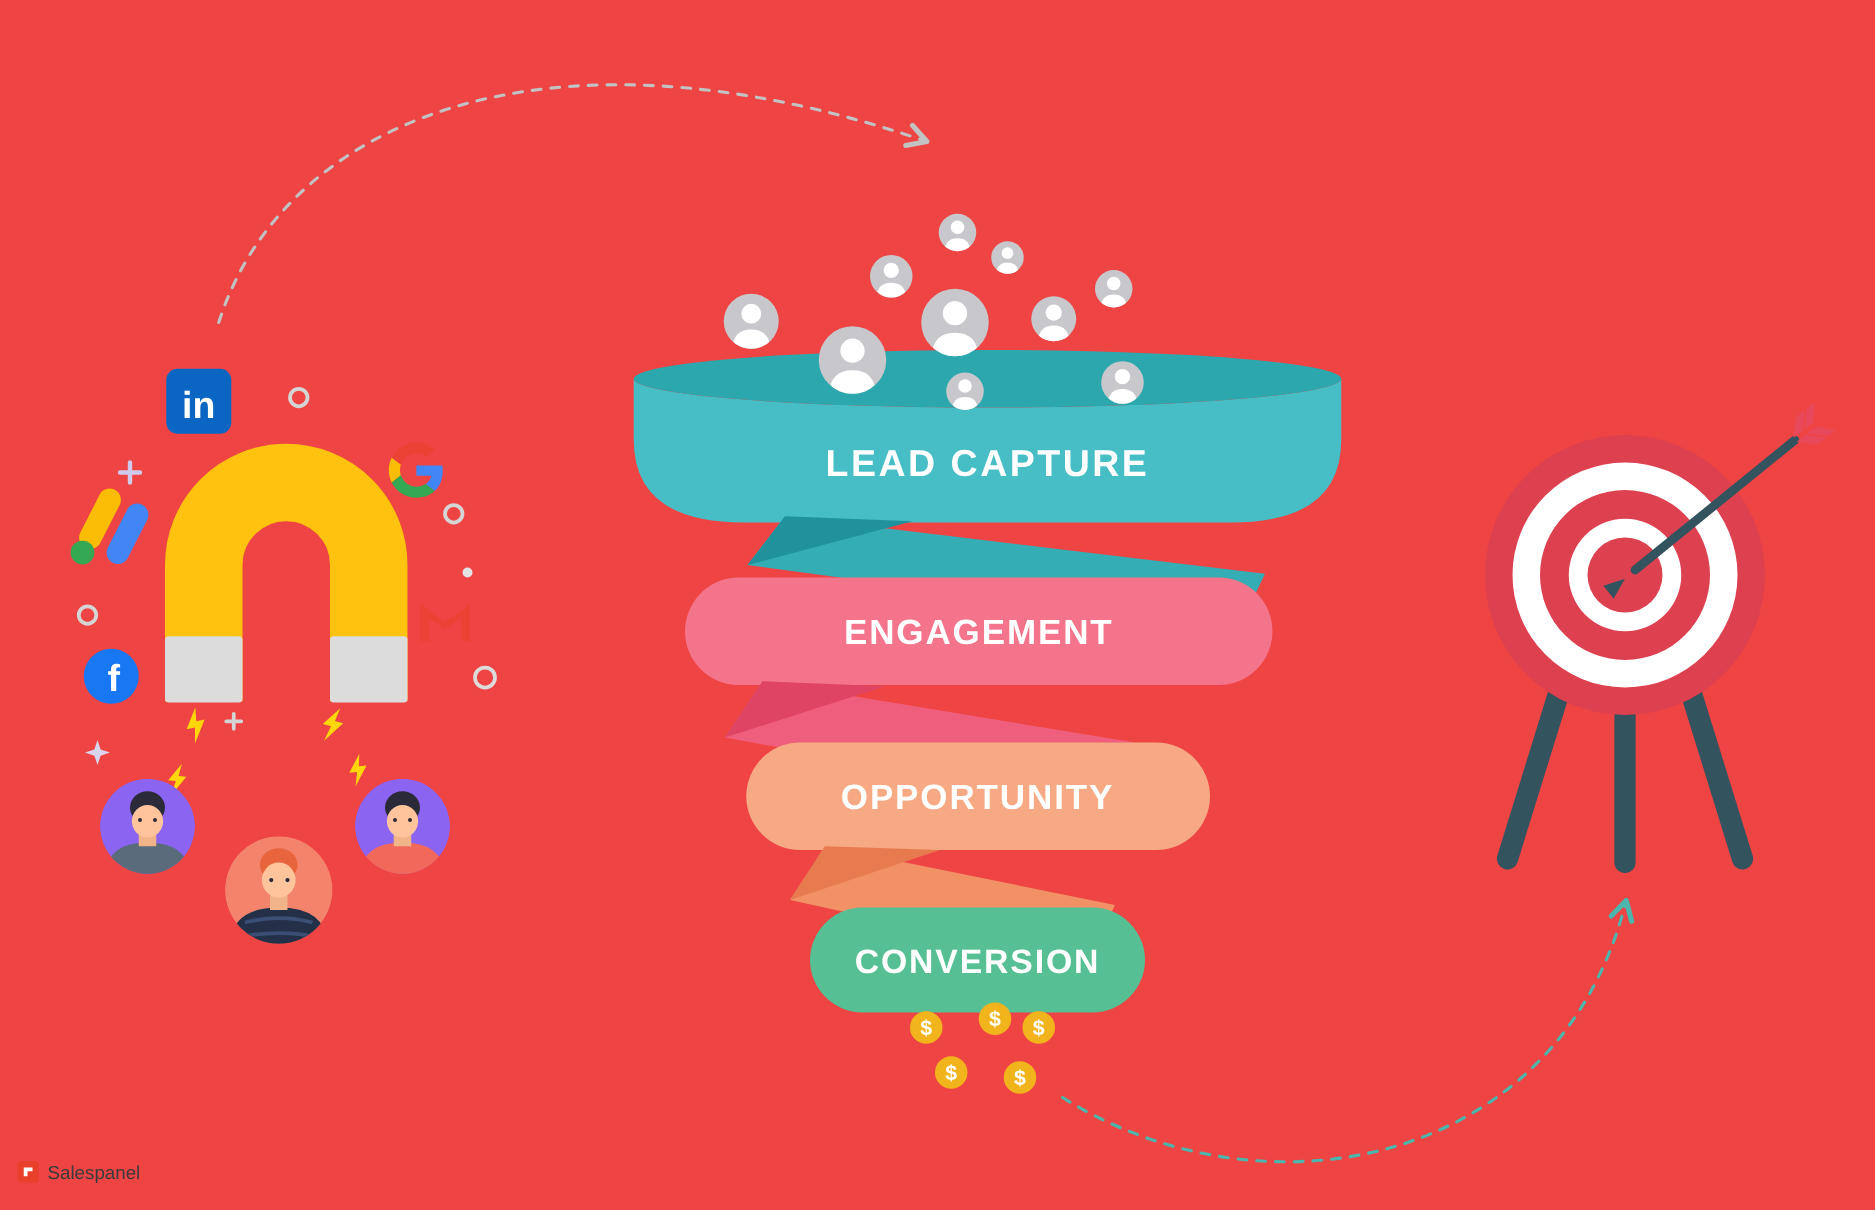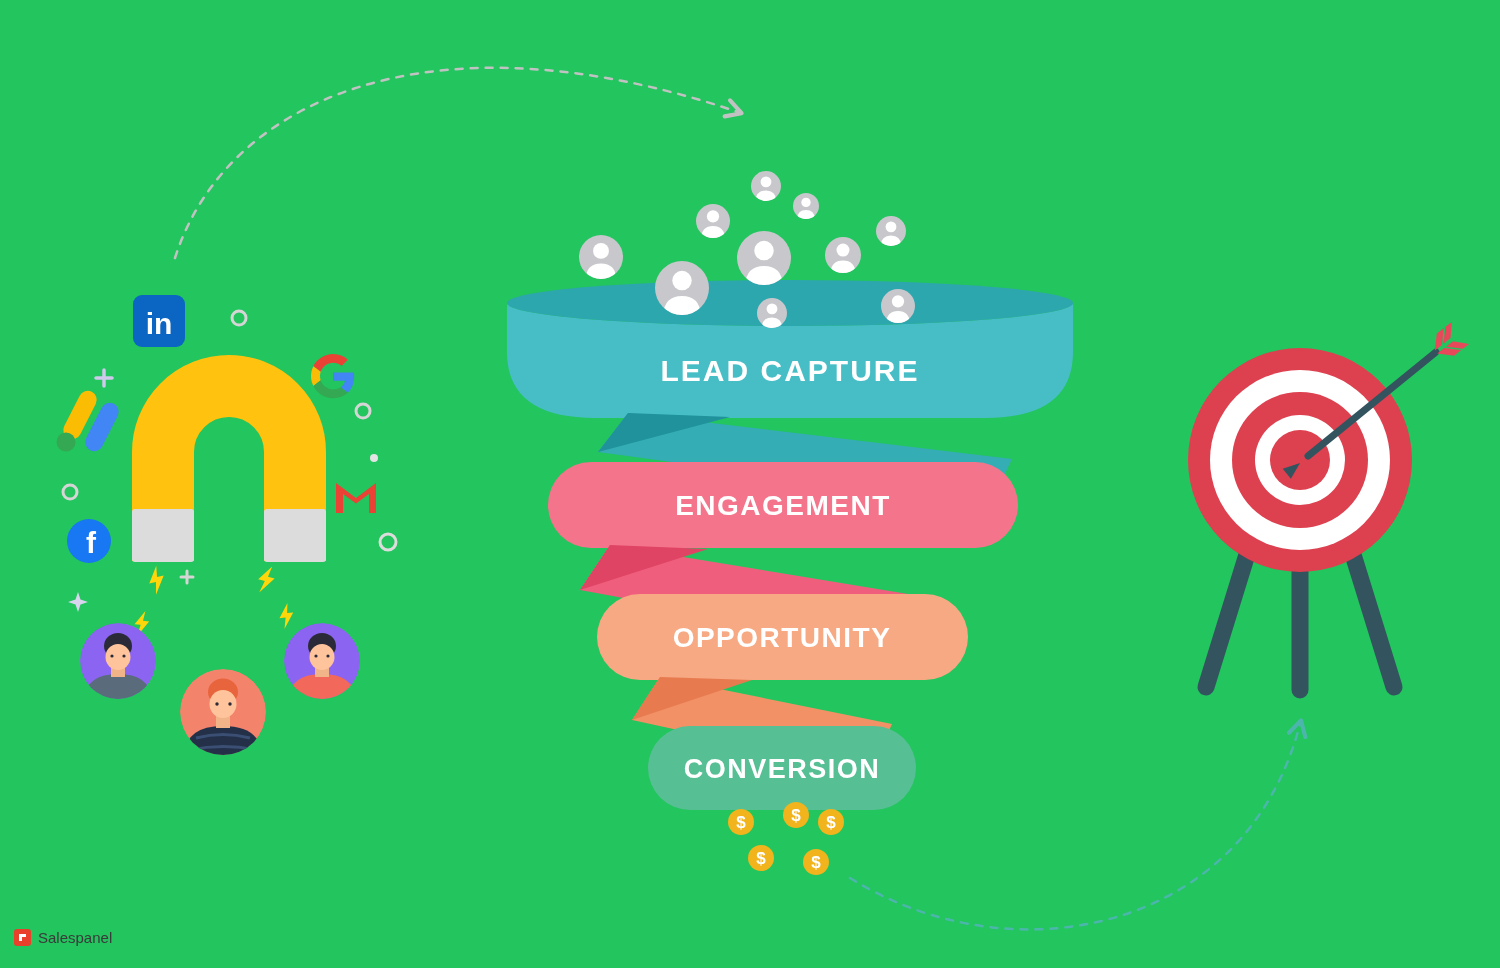--- a/index.html
+++ b/index.html
@@ -1,17 +1,17 @@
 <!DOCTYPE html>
 <html><head>
 <meta charset="utf-8">
 <style>
   html,body { margin:0; padding:0; background:#ffffff; }
   .canvas {
-    position:relative; width:1500px; height:968px; background:#22c55e;
+    position:relative; width:1500px; height:968px; background:#ef4444;
     overflow:hidden; font-family:"Liberation Sans","DejaVu Sans",sans-serif;
   }
   svg { display:block; }
   text { font-family:"Liberation Sans","DejaVu Sans",sans-serif; }
 </style>
 </head>
 <body>
 
 <div class="canvas">
 <svg width="1500" height="968" viewBox="0 0 1500 968" xmlns="http://www.w3.org/2000/svg" xmlns:xlink="http://www.w3.org/1999/xlink">

